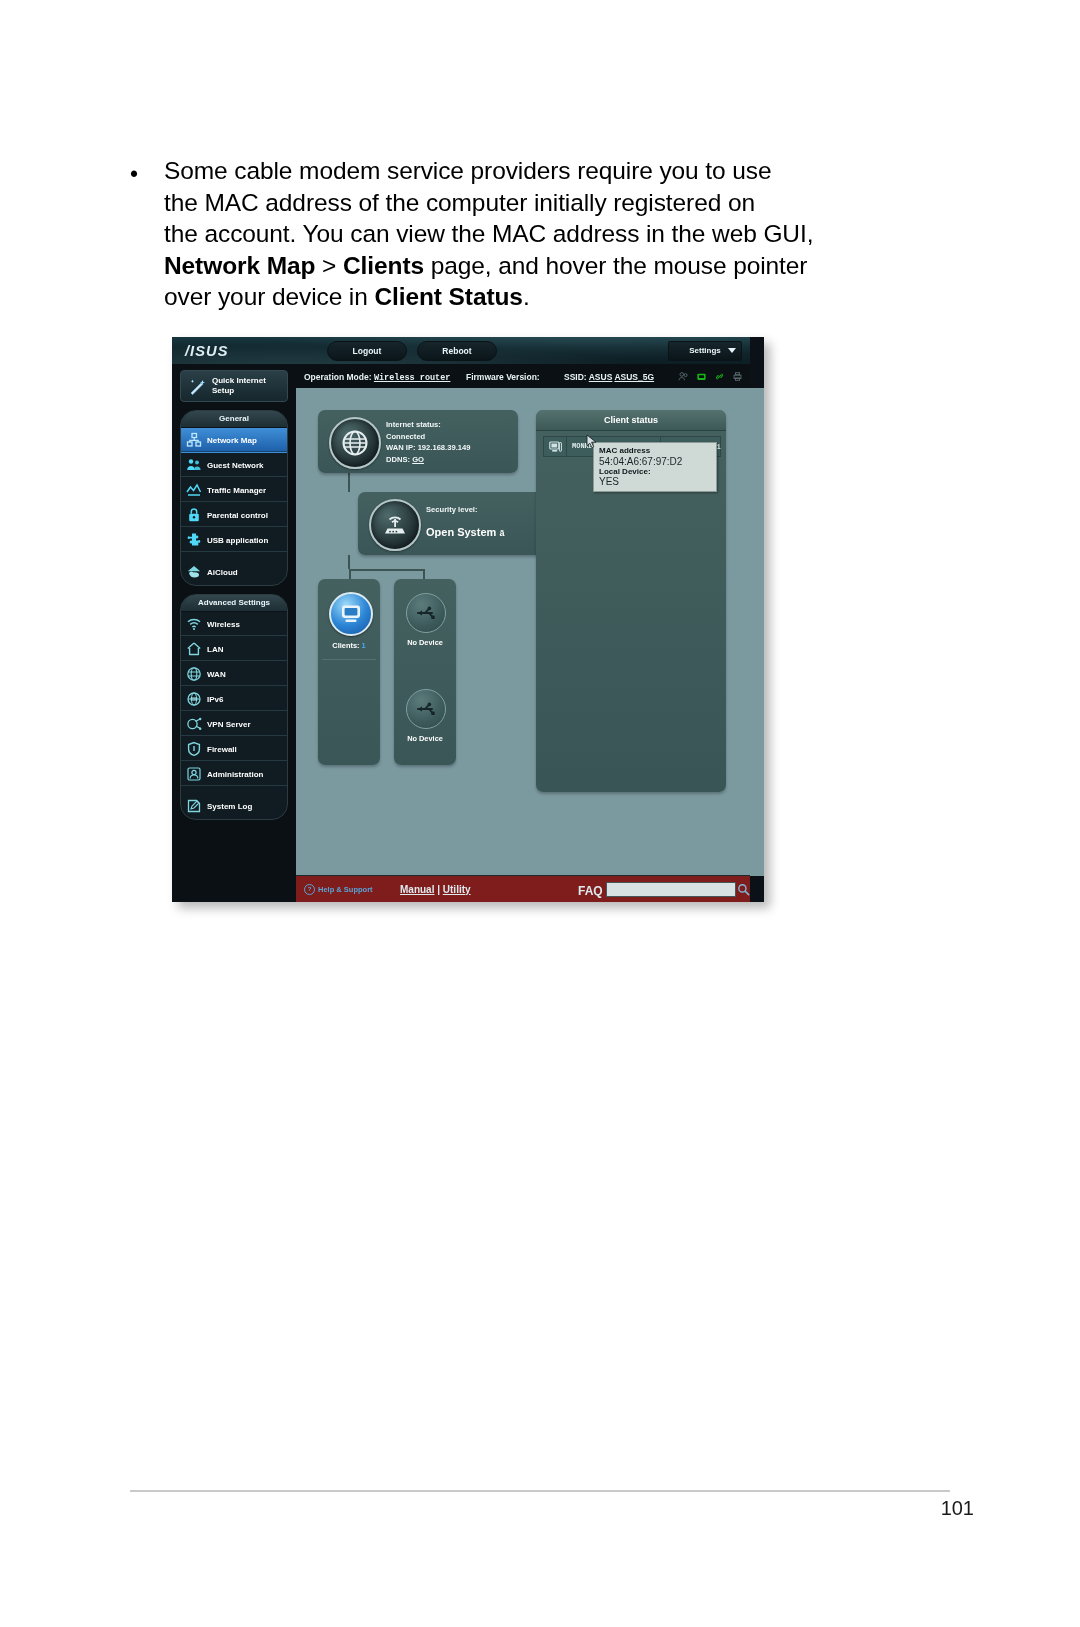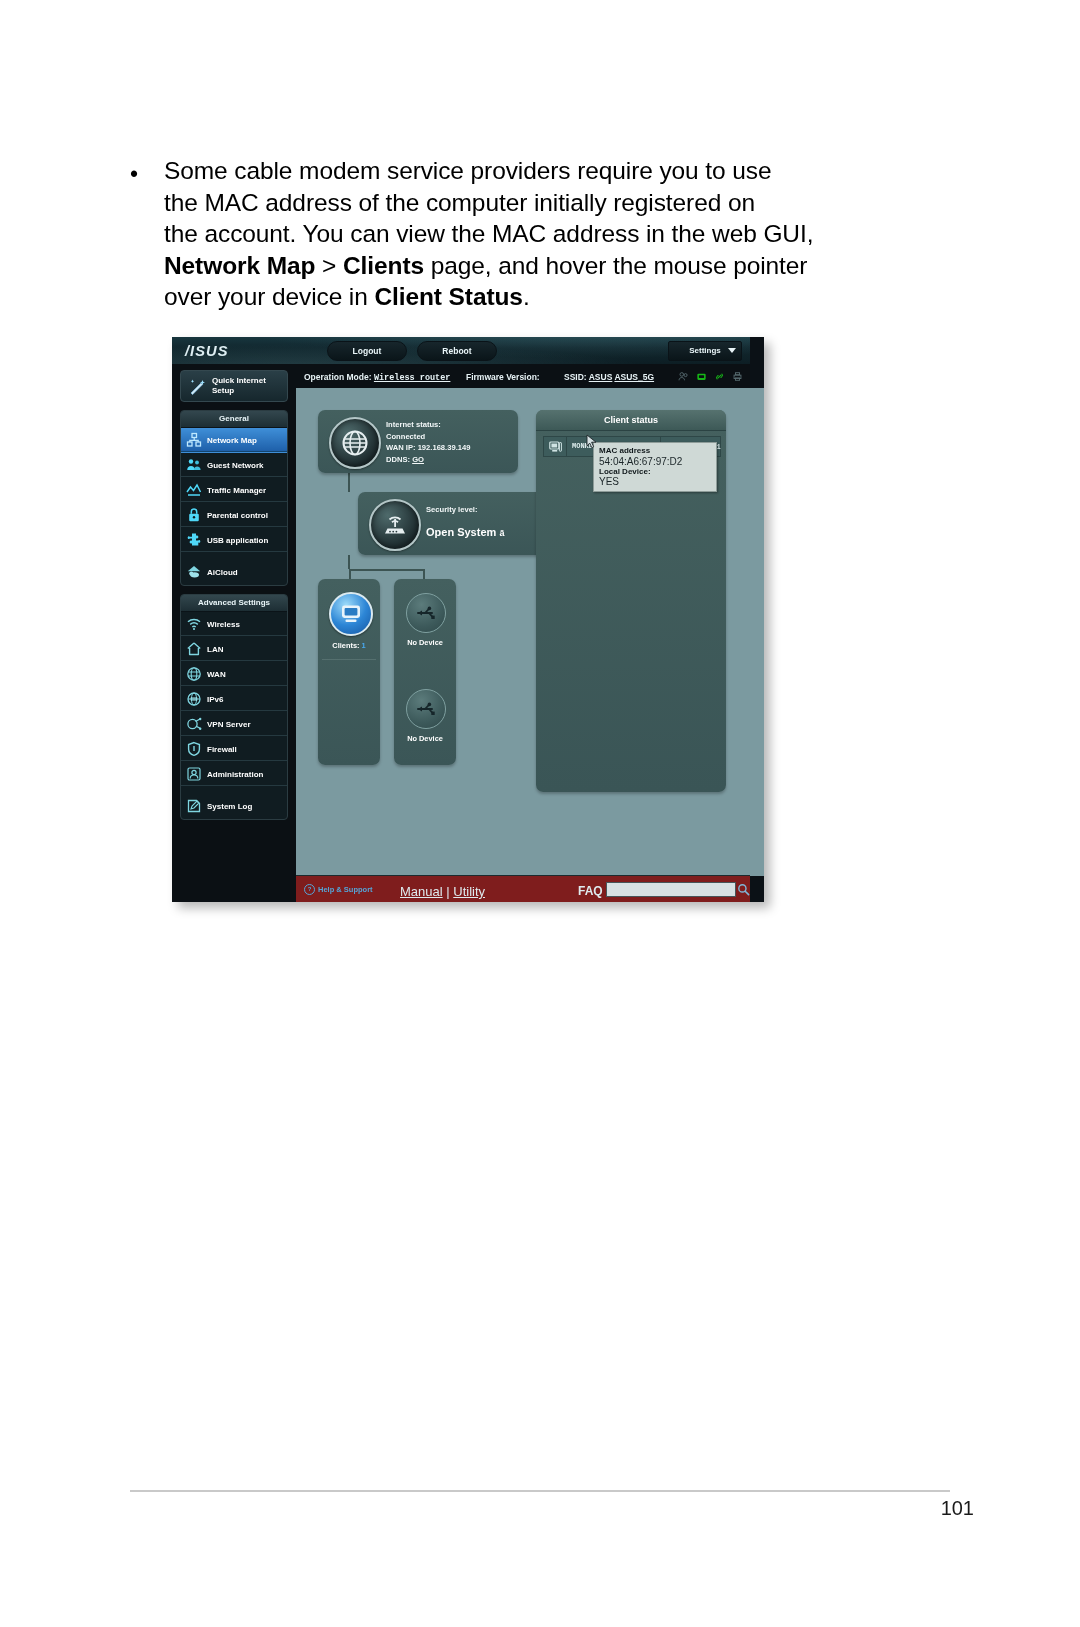--- a/index.html
+++ b/index.html
@@ -167,21 +167,21 @@
     font-weight: bold;
     color: #ffffff;
     line-height: 10px;
     width: 70px;
   }
   .qis .wand { position: absolute; left: 6px; top: 6px; }
   .menu-group {
     margin: 8px 8px 0 8px;
     background: #101c21;
     border: 1px solid #2b3c42;
-    border-radius: 4px;
+    border-radius: 16px;
     overflow: hidden;
   }
   .group-head {
     height: 16px;
     line-height: 16px;
     text-align: center;
     font-size: 8px;
     font-weight: bold;
     color: #e9f5f8;
     background: linear-gradient(180deg,#33474e 0%, #1d2e34 100%);
@@ -442,22 +442,22 @@
     border: 1px solid #55a5d8;
     color: #55a5d8;
     font-size: 6px;
     line-height: 8px;
     text-align: center;
     font-weight: bold;
   }
   .f-links {
     position: absolute;
     left: 104px; top: 8px;
-    font-size: 13px;
-    font-weight: normal;
+    font-size: 10px;
+    font-weight: bold;
     color: #dfeaee;
   }
   .f-links .ul { text-decoration: underline; }
   .f-faq {
     position: absolute;
     left: 282px; top: 8px;
     font-size: 12px;
     font-weight: bold;
     color: #dfeaee;
   }

